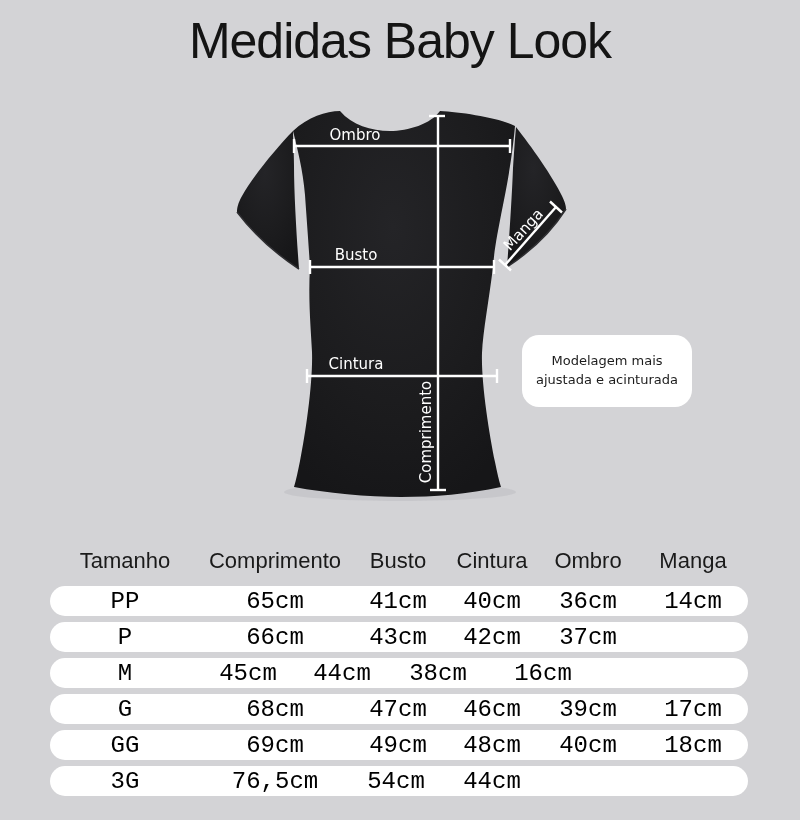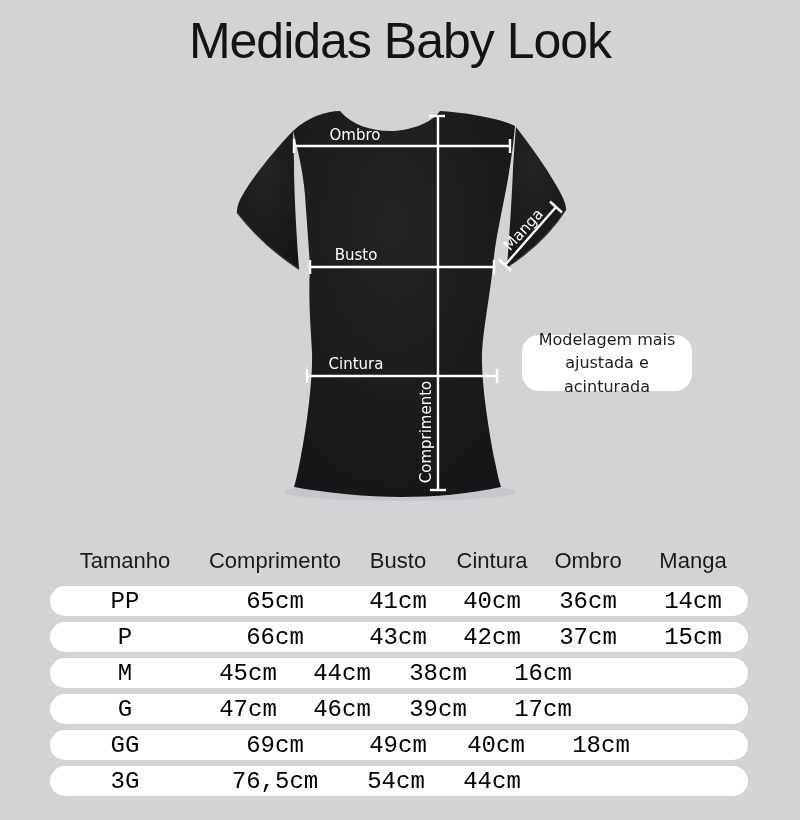--- a/index.html
+++ b/index.html
@@ -12,25 +12,25 @@
     position:absolute;top:12px;left:0;width:800px;
     text-align:center;font-size:50px;line-height:58px;font-weight:400;
     color:#141414;letter-spacing:-1px;margin:0;
   }
   .diagram-svg{position:absolute;left:0;top:0;}
   .diagram-label{
     font-family:"DejaVu Sans",sans-serif;font-size:15px;fill:#ffffff;
   }
   .measure{stroke:#ffffff;stroke-width:2.4;fill:none;stroke-linecap:butt;}
   .note{
-    position:absolute;left:522px;top:335px;width:170px;height:56px;
+    position:absolute;left:522px;top:335px;width:170px;height:72px;
     background:#ffffff;border-radius:17px;box-sizing:border-box;
     display:flex;align-items:center;justify-content:center;
     text-align:center;padding:0 5px;
-    font-family:"DejaVu Sans",sans-serif;font-size:16px;line-height:1.45;color:#1c1c1c;
+    font-family:"DejaVu Sans",sans-serif;font-size:13px;line-height:1.45;color:#1c1c1c;
   }
   .thead{
     position:absolute;top:546px;left:50px;width:698px;height:30px;
     display:flex;font-size:22px;color:#1a1a1a;
   }
   .trow{
     position:absolute;left:50px;width:698px;height:30px;
     background:#ffffff;border-radius:15px;
     display:flex;font-size:24px;color:#000000;font-family:Liberation Mono, monospace;
   }
@@ -147,40 +147,41 @@
     <div class="cell c3">40cm</div>
     <div class="cell c4">36cm</div>
     <div class="cell c5">14cm</div>
   </div>
   <div class="trow r1">
     <div class="cell c0">P</div>
     <div class="cell c1">66cm</div>
     <div class="cell c2">43cm</div>
     <div class="cell c3">42cm</div>
     <div class="cell c4">37cm</div>
-    <div class="cell c5">15cm</div>
   </div>
   <div class="trow r2">
     <div class="cell c0">M</div>
     <div class="cell c2">45cm</div>
     <div class="cell c3">44cm</div>
     <div class="cell c4">38cm</div>
     <div class="cell c5">16cm</div>
   </div>
   <div class="trow r3">
     <div class="cell c0">G</div>
+    <div class="cell c1">68cm</div>
     <div class="cell c2">47cm</div>
     <div class="cell c3">46cm</div>
     <div class="cell c4">39cm</div>
     <div class="cell c5">17cm</div>
   </div>
   <div class="trow r4">
     <div class="cell c0">GG</div>
     <div class="cell c1">69cm</div>
     <div class="cell c2">49cm</div>
+    <div class="cell c3">48cm</div>
     <div class="cell c4">40cm</div>
     <div class="cell c5">18cm</div>
   </div>
   <div class="trow r5">
     <div class="cell c0">3G</div>
     <div class="cell c1">76,5cm</div>
     <div class="cell c3">54cm</div>
     <div class="cell c4">44cm</div>
   </div>
 

